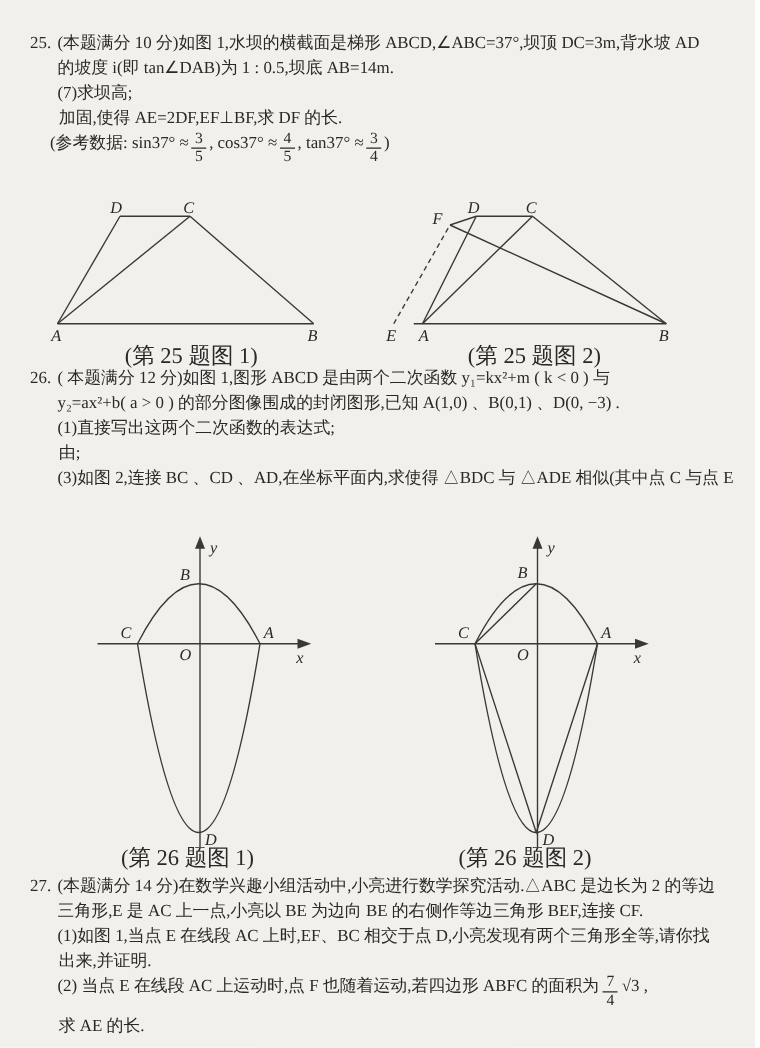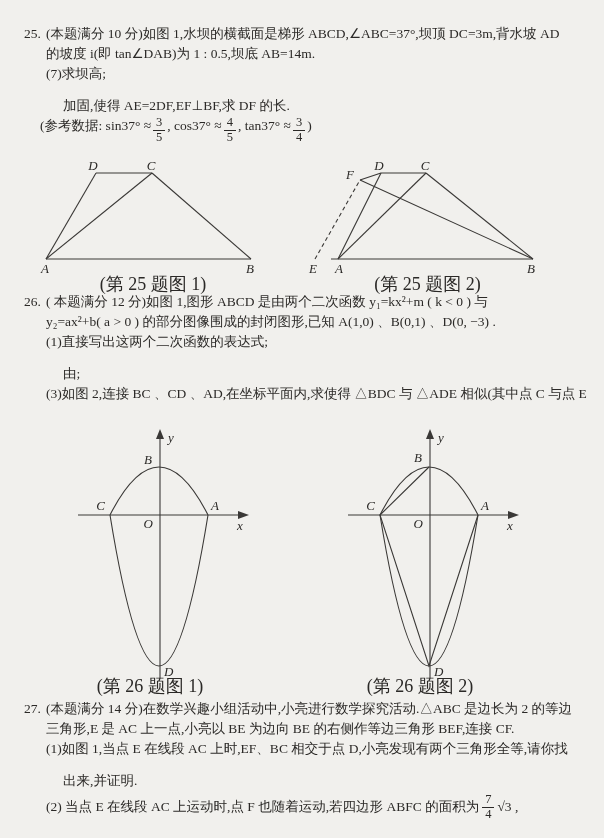--- a/index.html
+++ b/index.html
@@ -14,30 +14,30 @@
   .problem{position:absolute;left:0;width:608px;}
   .line{
     position:relative;
     font-size:13.5px;
     line-height:20px;
     height:20px;
     white-space:nowrap;
     padding-left:46px;
   }
   .line .pnum{position:absolute;left:24px;top:0;}
-  .cont{padding-left:63px;margin-top:12px;}
+  .cont{padding-left:47px;}
   .refline{
     height:32px;
     padding-left:40px;
     display:flex;align-items:flex-start;gap:2px;
   }
   .tallline{
     height:32px;
     padding-left:46px;
-    display:flex;align-items:center;gap:3px;
+    display:flex;gap:3px;
   }
   .frac{
     display:inline-block;
     text-align:center;
     font-size:12.5px;
     line-height:1.08;
     vertical-align:middle;
   }
   .frac .num{display:block;border-bottom:1px solid #2b2927;padding:0 3px;}
   .frac .den{display:block;padding:0 3px;}

